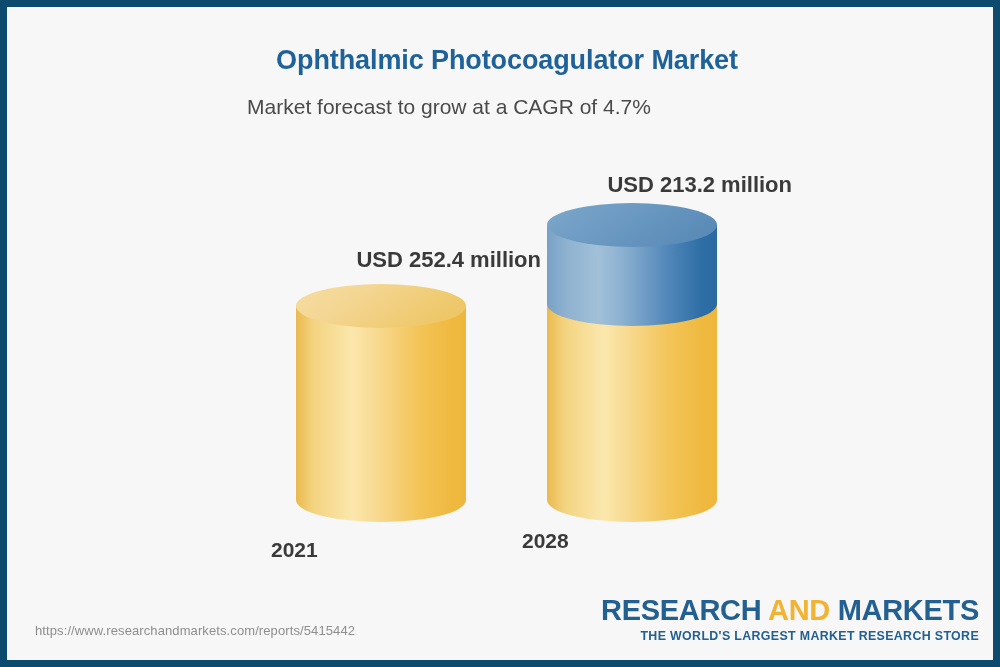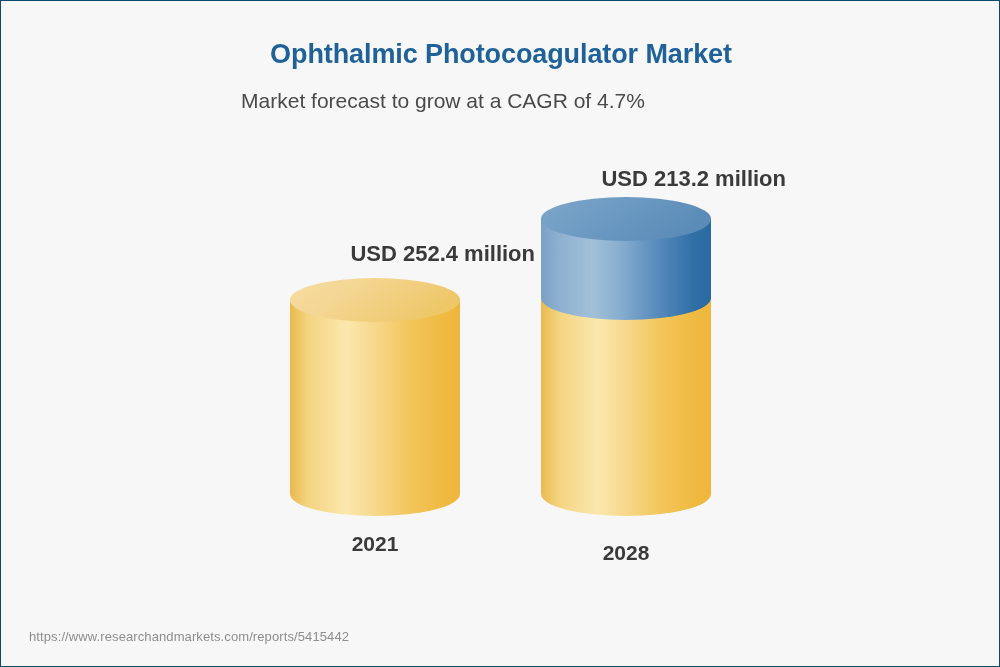--- a/index.html
+++ b/index.html
@@ -13,21 +13,21 @@
     overflow: hidden;
     font-family: "Liberation Sans", sans-serif;
   }
 
   #infographic {
     position: relative;
     width: 1000px;
     height: 667px;
     box-sizing: border-box;
     background: #f7f7f7;
-    border: 1px solid #0c4a6e;
+    border: 7px solid #0c4a6e;
     overflow: hidden;
   }
 
   
   .chart-title {
     position: absolute;
     top: 38px;
     left: 0;
     width: 1000px;
     text-align: center;
@@ -68,21 +68,20 @@
     font-size: 22px;
     font-weight: bold;
     color: #3a3a3a;
     white-space: nowrap;
   }
 
   
   .cat-label {
     position: absolute;
     width: 220px;
-    text-align: center;
     font-size: 21px;
     font-weight: bold;
     color: #3a3a3a;
   }
 
   
   .cyl {
     position: absolute;
   }
   .cyl svg {
@@ -201,21 +200,25 @@
           </defs>
 
           <path d="M0,18 L0,293 A85,22 0 0 0 170,293 L170,18 Z" fill="url(#gold-body-2)"></path>
 
           <path d="M0,18 L0,97 A85,22 0 0 0 170,97 L170,18 Z" fill="url(#blue-body)"></path>
 
           <ellipse cx="85" cy="18" rx="85" ry="22" fill="url(#blue-top)"></ellipse>
         </svg>
       </div>
 
-      <div class="cat-label" style="left: 515px; top: 540px;">2028</div>
+      <div class="cat-label" style="left: 515px; top: 522px;">2028</div>
     </div>
 
   </div>
 
   <div class="source-url">https://www.researchandmarkets.com/reports/5415442</div>
 
+  <div class="brand">
+    <div class="brand-main"><span>RESEARCH </span><span class="brand-and">AND</span><span> MARKETS</span></div>
+    <div class="brand-tagline">THE WORLD'S LARGEST MARKET RESEARCH STORE</div>
+  </div>
 
 </div>
 
 </body></html>

